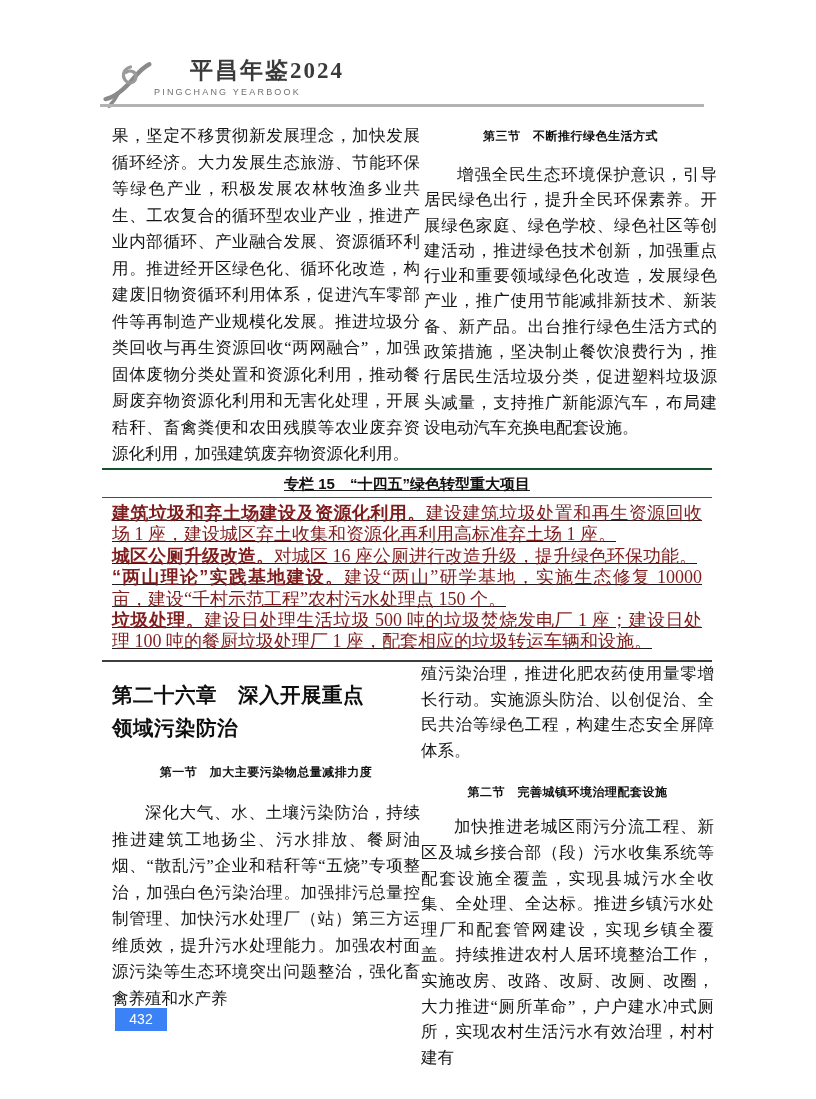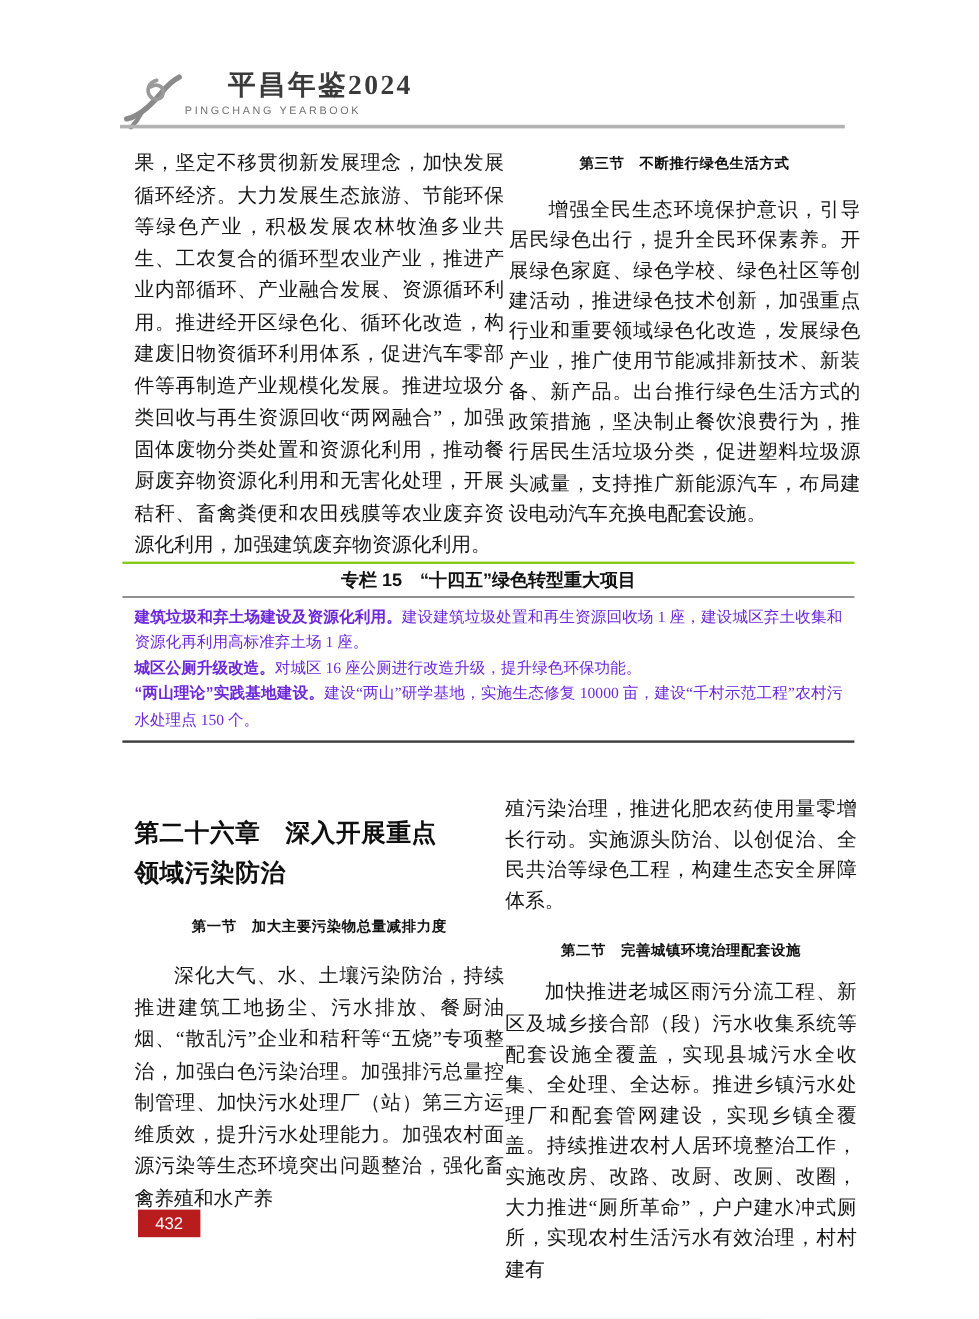--- a/index.html
+++ b/index.html
@@ -60,38 +60,39 @@
     font-size: 12px;
     text-align: center;
     color: #111;
     letter-spacing: 0.5px;
   }
   .col-right-top .sec-heading { margin-bottom: 17px; }
 
   
   .feature-box {
     position: absolute; left: 102px; top: 468px; width: 610px;
-    border-top: 2px solid #84cc16;
+    border-top: 2px solid #14532d;
     border-bottom: 2.5px solid #3d3d3d;
+    text-decoration: underline;
   }
   .feature-box-title {
     font-family: "Liberation Sans", sans-serif;
     font-weight: 700;
     font-size: 15px;
     text-align: center;
     line-height: 27px;
     border-bottom: 1.5px solid #4a4a4a;
     color: #111;
   }
   .feature-box-body { padding: 5px 10px 7px 10px; }
   .box-item {
-    font-size: 13px;
+    font-size: 18px;
     line-height: 21.4px;
     text-align: justify;
-    color: #6d28d9;
+    color: #7f1d1d;
   }
   .box-item b { font-family: "Liberation Sans", sans-serif; font-weight: 700; }
 
   
   .col-left-bottom  { position: absolute; left: 112px; top: 678px; width: 308px; }
   .col-right-bottom { position: absolute; left: 421px; top: 661px; width: 293px; }
 
   .chapter-title {
     font-family: "Liberation Sans", sans-serif;
     font-weight: 700;
@@ -105,21 +106,21 @@
   .sec1-heading { margin-top: 20px; }
   .col-left-bottom .para { margin-top: 19px; }
 
   .col-right-bottom .para { line-height: 25.6px; }
   .sec2-heading { margin-top: 21px; margin-bottom: 13px; }
 
   
   .page-num {
     position: absolute; left: 115px; top: 1008px;
     width: 52px; height: 23px;
-    background: #b91c1c;
+    background: #3b82f6;
     color: #ffffff;
     font-family: "Liberation Sans", sans-serif;
     font-size: 14px;
     line-height: 23px;
     text-align: center;
   }
 </style>
 </head>
 <body>
 
@@ -146,20 +147,21 @@
     <h3 class="sec-heading">第三节　不断推行绿色生活方式</h3>
     <p class="para indent">增强全民生态环境保护意识，引导居民绿色出行，提升全民环保素养。开展绿色家庭、绿色学校、绿色社区等创建活动，推进绿色技术创新，加强重点行业和重要领域绿色化改造，发展绿色产业，推广使用节能减排新技术、新装备、新产品。出台推行绿色生活方式的政策措施，坚决制止餐饮浪费行为，推行居民生活垃圾分类，促进塑料垃圾源头减量，支持推广新能源汽车，布局建设电动汽车充换电配套设施。</p>
   </div>
 
   <div class="feature-box">
     <div class="feature-box-title">专栏 15　“十四五”绿色转型重大项目</div>
     <div class="feature-box-body">
       <p class="box-item"><b>建筑垃圾和弃土场建设及资源化利用。</b><span>建设建筑垃圾处置和再生资源回收场 1 座，建设城区弃土收集和资源化再利用高标准弃土场 1 座。</span></p>
       <p class="box-item"><b>城区公厕升级改造。</b><span>对城区 16 座公厕进行改造升级，提升绿色环保功能。</span></p>
       <p class="box-item"><b>“两山理论”实践基地建设。</b><span>建设“两山”研学基地，实施生态修复 10000 亩，建设“千村示范工程”农村污水处理点 150 个。</span></p>
+      <p class="box-item"><b>垃圾处理。</b><span>建设日处理生活垃圾 500 吨的垃圾焚烧发电厂 1 座；建设日处理 100 吨的餐厨垃圾处理厂 1 座，配套相应的垃圾转运车辆和设施。</span></p>
     </div>
   </div>
 
   <div class="col-left-bottom">
     <h2 class="chapter-title">
       <span>第二十六章　深入开展重点</span>
       <span>领域污染防治</span>
     </h2>
     <h3 class="sec-heading sec1-heading">第一节　加大主要污染物总量减排力度</h3>
     <p class="para indent">深化大气、水、土壤污染防治，持续推进建筑工地扬尘、污水排放、餐厨油烟、“散乱污”企业和秸秆等“五烧”专项整治，加强白色污染治理。加强排污总量控制管理、加快污水处理厂（站）第三方运维质效，提升污水处理能力。加强农村面源污染等生态环境突出问题整治，强化畜禽养殖和水产养</p>

